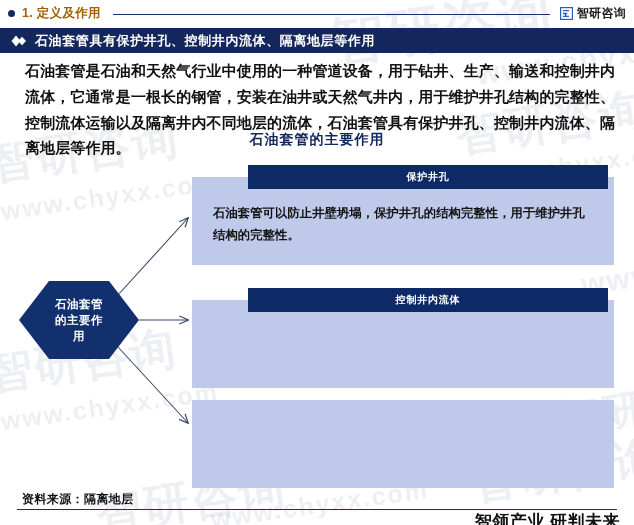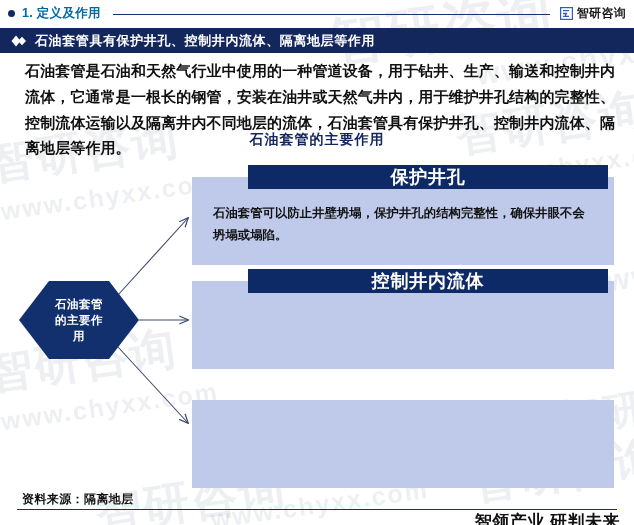--- a/index.html
+++ b/index.html
@@ -52,21 +52,21 @@
   .topbar-dot {
     width: 7px; height: 7px;
     border-radius: 50%;
     background: #102a62;
     margin-left: 8px;
     flex: none;
   }
   .topbar-title {
     font-size: 12.5px;
     font-weight: bold;
-    color: #0369a1;
+    color: #a16207;
     margin-left: 7px;
     letter-spacing: 0.3px;
     flex: none;
   }
   .topbar-rule {
     flex: 1 1 auto;
     height: 1px;
     background: #18306b;
     margin: 0 10px 0 12px;
     position: relative;
@@ -172,37 +172,37 @@
     letter-spacing: 0.5px;
   }
 
   .card {
     position: absolute;
     left: 192px;
     width: 422px;
     background: #bfc9ea;
   }
   .card-1 { top: 177px; height: 88px; }
-  .card-2 { top: 281px; height: 88px; }
+  .card-2 { top: 300px; height: 88px; }
   .card-3 { top: 400px; height: 88px; }
 
   .card-head {
     position: absolute;
     left: 56px;
     top: -12px;
     width: 360px;
     height: 24px;
     background: #0d2a66;
     display: flex;
     align-items: center;
     justify-content: center;
   }
   .card-head-text {
     color: #ffffff;
-    font-size: 18px;
+    font-size: 10px;
     font-weight: bold;
     letter-spacing: 0.8px;
   }
   .card-body {
     position: absolute;
     left: 21px;
     top: 26px;
     width: 382px;
     font-size: 12.3px;
     font-weight: bold;
@@ -298,21 +298,21 @@
 </svg>
 
 <div class="hexagon">
   <div class="hexagon-label">石油套管的主要作用</div>
 </div>
 
 <div class="card card-1">
   <div class="card-head">
     <span class="card-head-text">保护井孔</span>
   </div>
-  <div class="card-body">石油套管可以防止井壁坍塌，保护井孔的结构完整性，确保井眼不会坍塌或塌陷。</div>
+  <div class="card-body">石油套管可以防止井壁坍塌，保护井孔的结构完整性，用于维护井孔结构的完整性。</div>
 </div>
 
 <div class="card card-2">
   <div class="card-head">
     <span class="card-head-text">控制井内流体</span>
   </div>
 </div>
 
 <div class="card card-3">
 </div>

